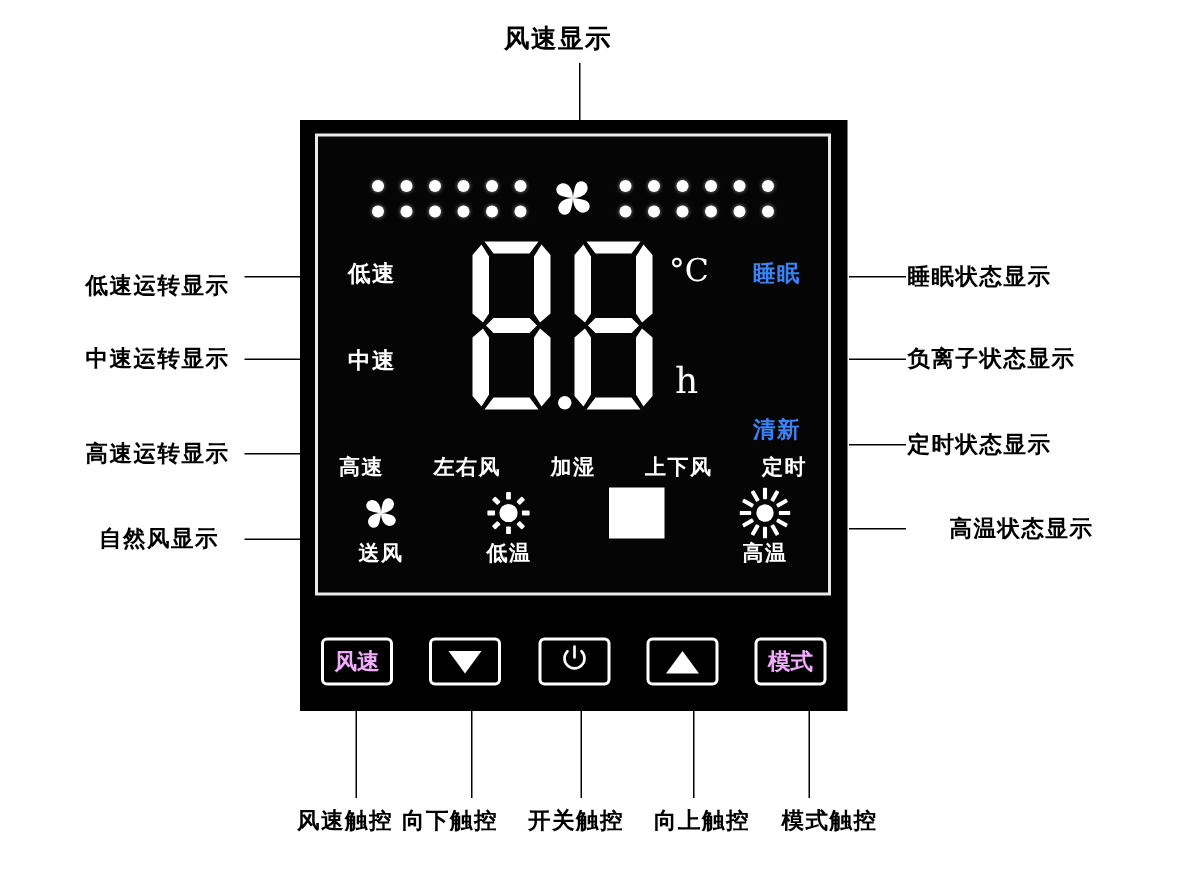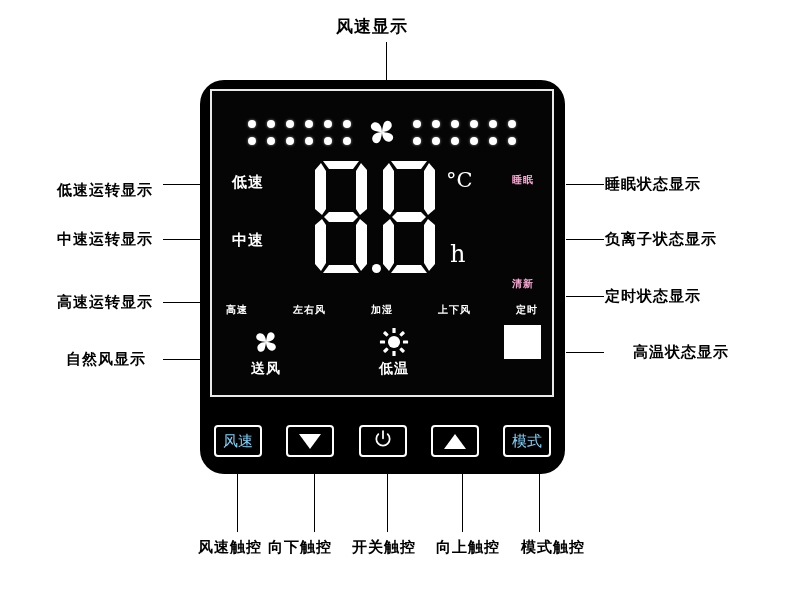--- a/index.html
+++ b/index.html
@@ -36,21 +36,20 @@
 
   
   #device-panel {
     position: absolute;
     left: 200px;
     top: 80px;
     width: 365px;
     height: 394px;
     background: #000000;
     box-sizing: border-box;
-    border-radius: 24px;
   }
 
   
   #lcd-screen {
     position: absolute;
     left: 10px;
     top: 9px;
     width: 344px;
     height: 308px;
     border: 2px solid #e9e9e9;
@@ -108,22 +107,22 @@
     font-weight: bold;
     letter-spacing: 1px;
     white-space: nowrap;
   }
   #label-low   { top: 20px; }
   #label-mid   { top: 78px; }
 
   .status-label {
     position: absolute;
     right: 18px;
-    color: #f9a8d4;
-    font-size: 10px;
+    color: #3b82f6;
+    font-size: 15px;
     font-weight: bold;
     letter-spacing: 1px;
     white-space: nowrap;
   }
   #label-sleep { top: 20px; }
   #label-fresh { top: 78px; margin-top: 46px; }
 
   
   #digits-area {
     position: absolute;
@@ -176,31 +175,31 @@
     position: absolute;
     left: 14px;
     top: 212px;
     width: 312px;
     display: flex;
     justify-content: space-between;
     align-items: baseline;
   }
   .func-label {
     color: #ffffff;
-    font-size: 10px;
+    font-size: 14px;
     font-weight: bold;
     letter-spacing: 1px;
     white-space: nowrap;
     text-align: right;
   }
 
   
   #func-icon-row {
     position: absolute;
-    left: 26px;
+    left: 14px;
     top: 234px;
     width: 312px;
     display: flex;
     justify-content: space-between;
     align-items: flex-start;
     text-align: right;
   }
   .func-cell {
     width: 56px;
     display: flex;
@@ -242,23 +241,23 @@
     height: 32px;
     border: 2px solid #ffffff;
     border-radius: 4px;
     background: #000000;
     display: flex;
     align-items: center;
     justify-content: center;
     box-sizing: border-box;
   }
   .touch-btn .btn-text {
-    color: #7dd3fc;
+    color: #f0abfc;
     font-size: 15px;
-    font-weight: normal;
+    font-weight: bold;
     letter-spacing: 0px;
     white-space: nowrap;
   }
   .tri-down {
     width: 0; height: 0;
     border-left: 11px solid transparent;
     border-right: 11px solid transparent;
     border-top: 15px solid #ffffff;
   }
   .tri-up {
@@ -456,20 +455,44 @@
       </div>
 
       <div class="func-cell">
         <div class="icon-box">
           <div class="blank-box"></div>
         </div>
         <div class="sub-label"></div>
       </div>
 
 
+      <div class="func-cell">
+        <div class="icon-box">
+          <svg viewBox="0 0 100 100" width="34" height="34" aria-hidden="true">
+            <g fill="#ffffff">
+              <circle cx="50" cy="50" r="17"></circle>
+              <g>
+                <rect x="46" y="0" width="8" height="23" rx="2"></rect>
+                <rect x="46" y="77" width="8" height="23" rx="2"></rect>
+                <rect x="0" y="46" width="23" height="8" rx="2"></rect>
+                <rect x="77" y="46" width="23" height="8" rx="2"></rect>
+                <rect x="46" y="0" width="8" height="23" rx="2" transform="rotate(30 50 50)"></rect>
+                <rect x="46" y="77" width="8" height="23" rx="2" transform="rotate(30 50 50)"></rect>
+                <rect x="0" y="46" width="23" height="8" rx="2" transform="rotate(30 50 50)"></rect>
+                <rect x="77" y="46" width="23" height="8" rx="2" transform="rotate(30 50 50)"></rect>
+                <rect x="46" y="0" width="8" height="23" rx="2" transform="rotate(60 50 50)"></rect>
+                <rect x="46" y="77" width="8" height="23" rx="2" transform="rotate(60 50 50)"></rect>
+                <rect x="0" y="46" width="23" height="8" rx="2" transform="rotate(60 50 50)"></rect>
+                <rect x="77" y="46" width="23" height="8" rx="2" transform="rotate(60 50 50)"></rect>
+              </g>
+            </g>
+          </svg>
+        </div>
+        <div class="sub-label">高温</div>
+      </div>
     </div>
   </div>
 
   <div id="button-row">
 
     <div class="touch-btn">
       <span class="btn-text">风速</span>
     </div>
 
     <div class="touch-btn">

